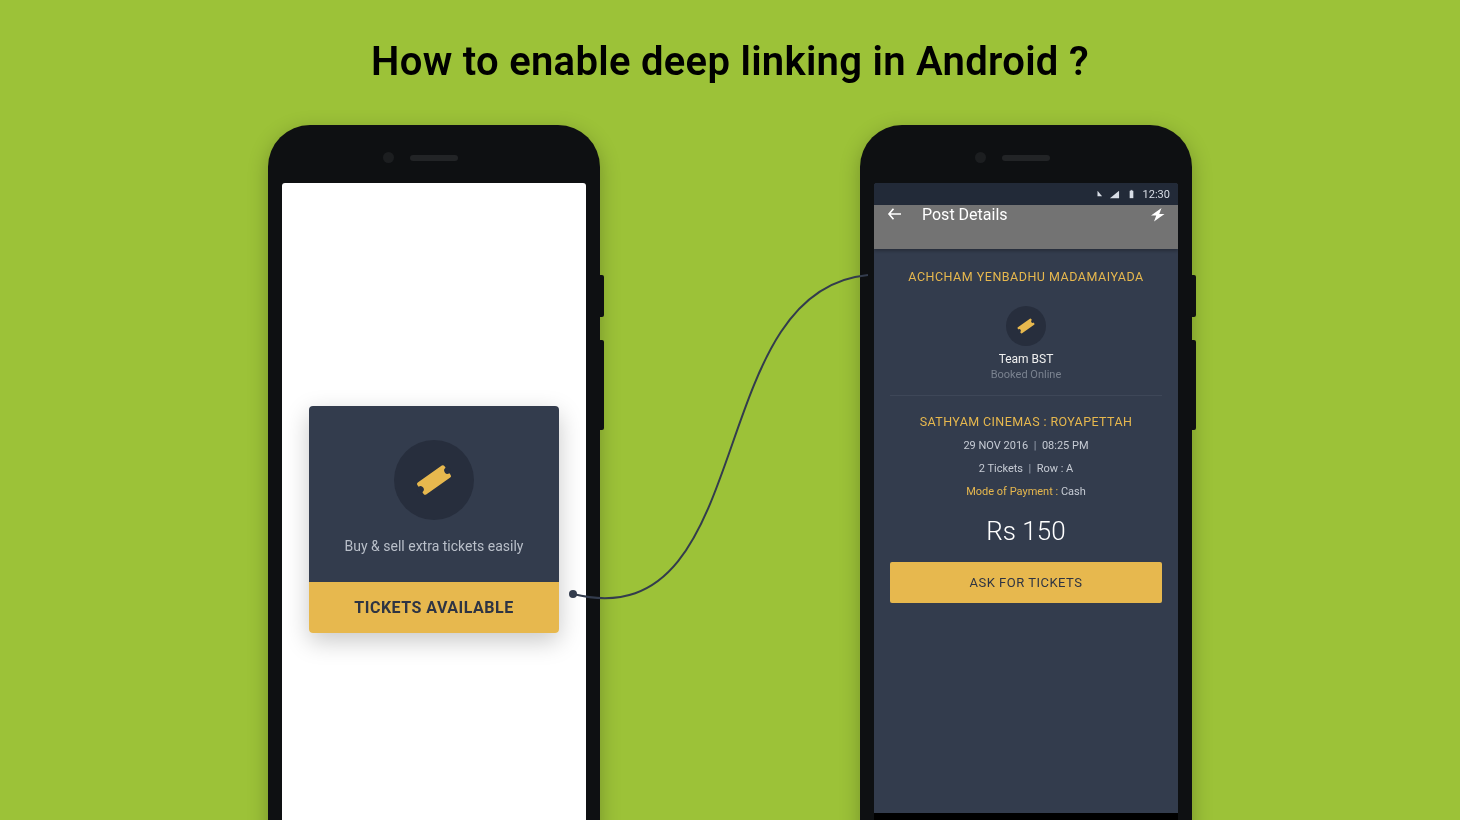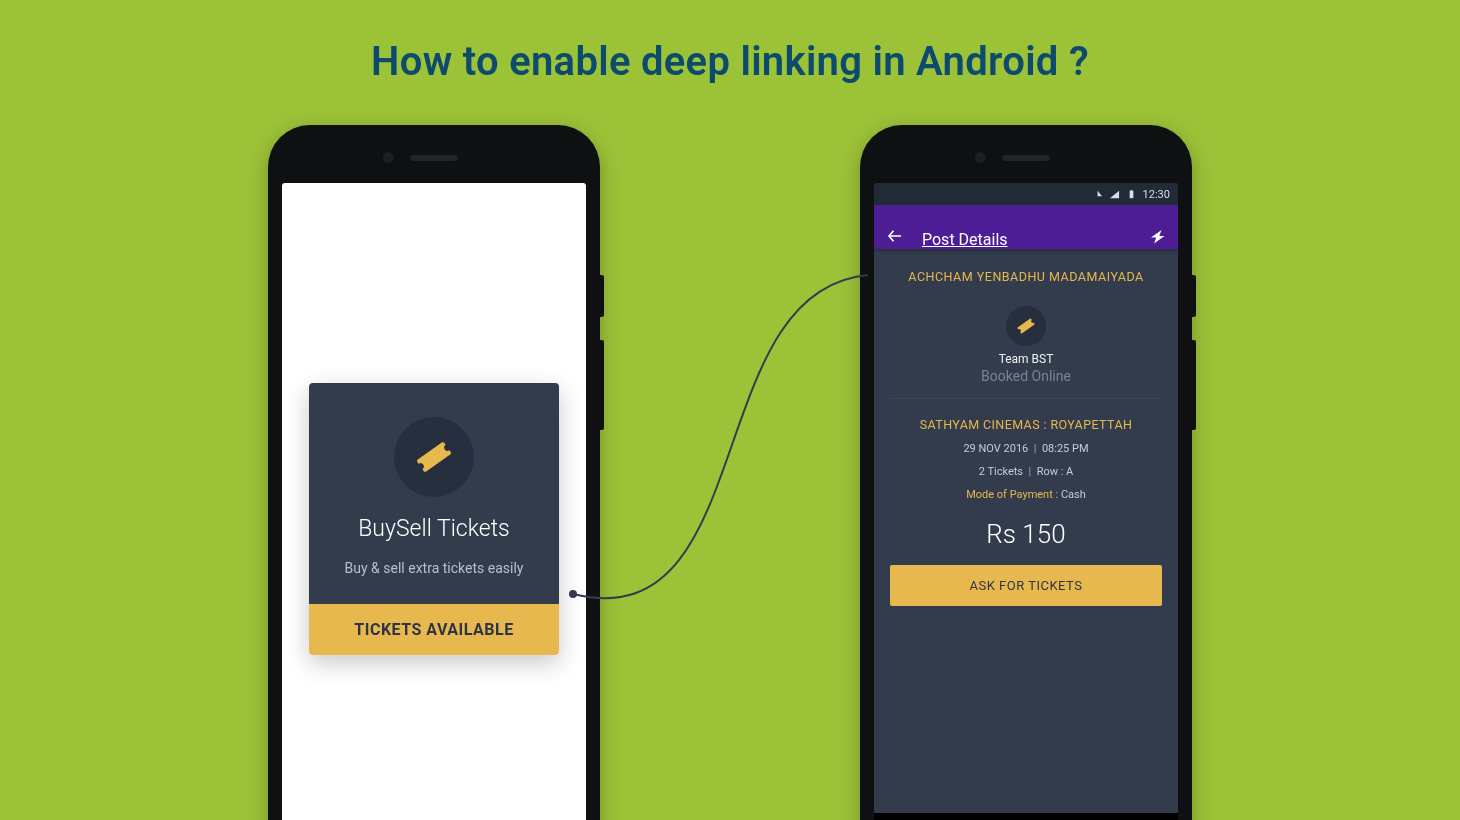--- a/index.html
+++ b/index.html
@@ -5,21 +5,21 @@
   * { box-sizing: border-box; margin: 0; padding: 0; }
   body {
     background: #9cc238;
     width: 1460px;
     height: 820px;
     font-family: -apple-system, BlinkMacSystemFont, "Segoe UI", Roboto, sans-serif;
     overflow: hidden;
   }
   .page-title {
     text-align: center;
-    color: #0c4a6e;
+    color: #000000;
     font-size: 40px;
     font-weight: 600;
     padding-top: 38px;
     letter-spacing: 0.3px;
   }
   .phones {
     display: flex;
     justify-content: center;
     gap: 260px;
     margin-top: 40px;
@@ -127,27 +127,26 @@
     display: flex;
     justify-content: flex-end;
     align-items: center;
     gap: 6px;
     padding: 0 8px;
     font-size: 11px;
     color: #d8dde6;
   }
   .statusbar svg { width: 11px; height: 11px; }
   .appbar {
-    background: #4c1d95;
+    background: #737373;
     height: 44px;
     display: flex;
-    align-items: flex-end;
+    align-items: flex-start;
     padding: 0 12px;
     box-shadow: 0 2px 3px rgba(0,0,0,0.25);
-    text-decoration: underline;
   }
   .appbar .back, .appbar .share { color: #fff; }
   .appbar-title {
     font-size: 16px;
     margin-left: 18px;
     flex: 1;
   }
   .content {
     flex: 1;
     padding: 20px 16px 28px;
@@ -160,21 +159,21 @@
   }
   .team-badge {
     width: 40px; height: 40px;
     background: #272e3d;
     border-radius: 50%;
     margin: 22px auto 6px;
     display: flex; align-items: center; justify-content: center;
   }
   .team-badge svg { width: 22px; height: 22px; }
   .team-name { font-size: 12px; color: #f0f0f0; }
-  .booked { font-size: 14px; color: #7a828f; margin-top: 2px; text-align: center; }
+  .booked { font-size: 11px; color: #7a828f; margin-top: 2px; text-align: center; }
   .sep {
     height: 1px;
     background: #3e4758;
     margin: 14px 0 18px;
   }
   .venue {
     color: #e7b84e;
     font-size: 12.5px;
     letter-spacing: 0.4px;
   }
@@ -233,21 +232,20 @@
         <div class="card-top">
           <div class="ticket-badge">
             <svg viewBox="0 0 24 24">
                 <g transform="rotate(-35 12 12)">
                   <rect x="3" y="8" width="18" height="8" rx="1" fill="#e7b84e"></rect>
                   <circle cx="3" cy="12" r="1.8" fill="#272e3d"></circle>
                   <circle cx="21" cy="12" r="1.8" fill="#272e3d"></circle>
                 </g>
               </svg>
           </div>
-          <div class="card-title">BuySell Tickets</div>
           <div class="card-sub">Buy &amp; sell extra tickets easily</div>
         </div>
         <div class="card-cta">TICKETS AVAILABLE</div>
       </div>
     </div>
   </div>
 
   <div class="phone">
     <div class="btn-right b1"></div>
     <div class="btn-right b2"></div>

